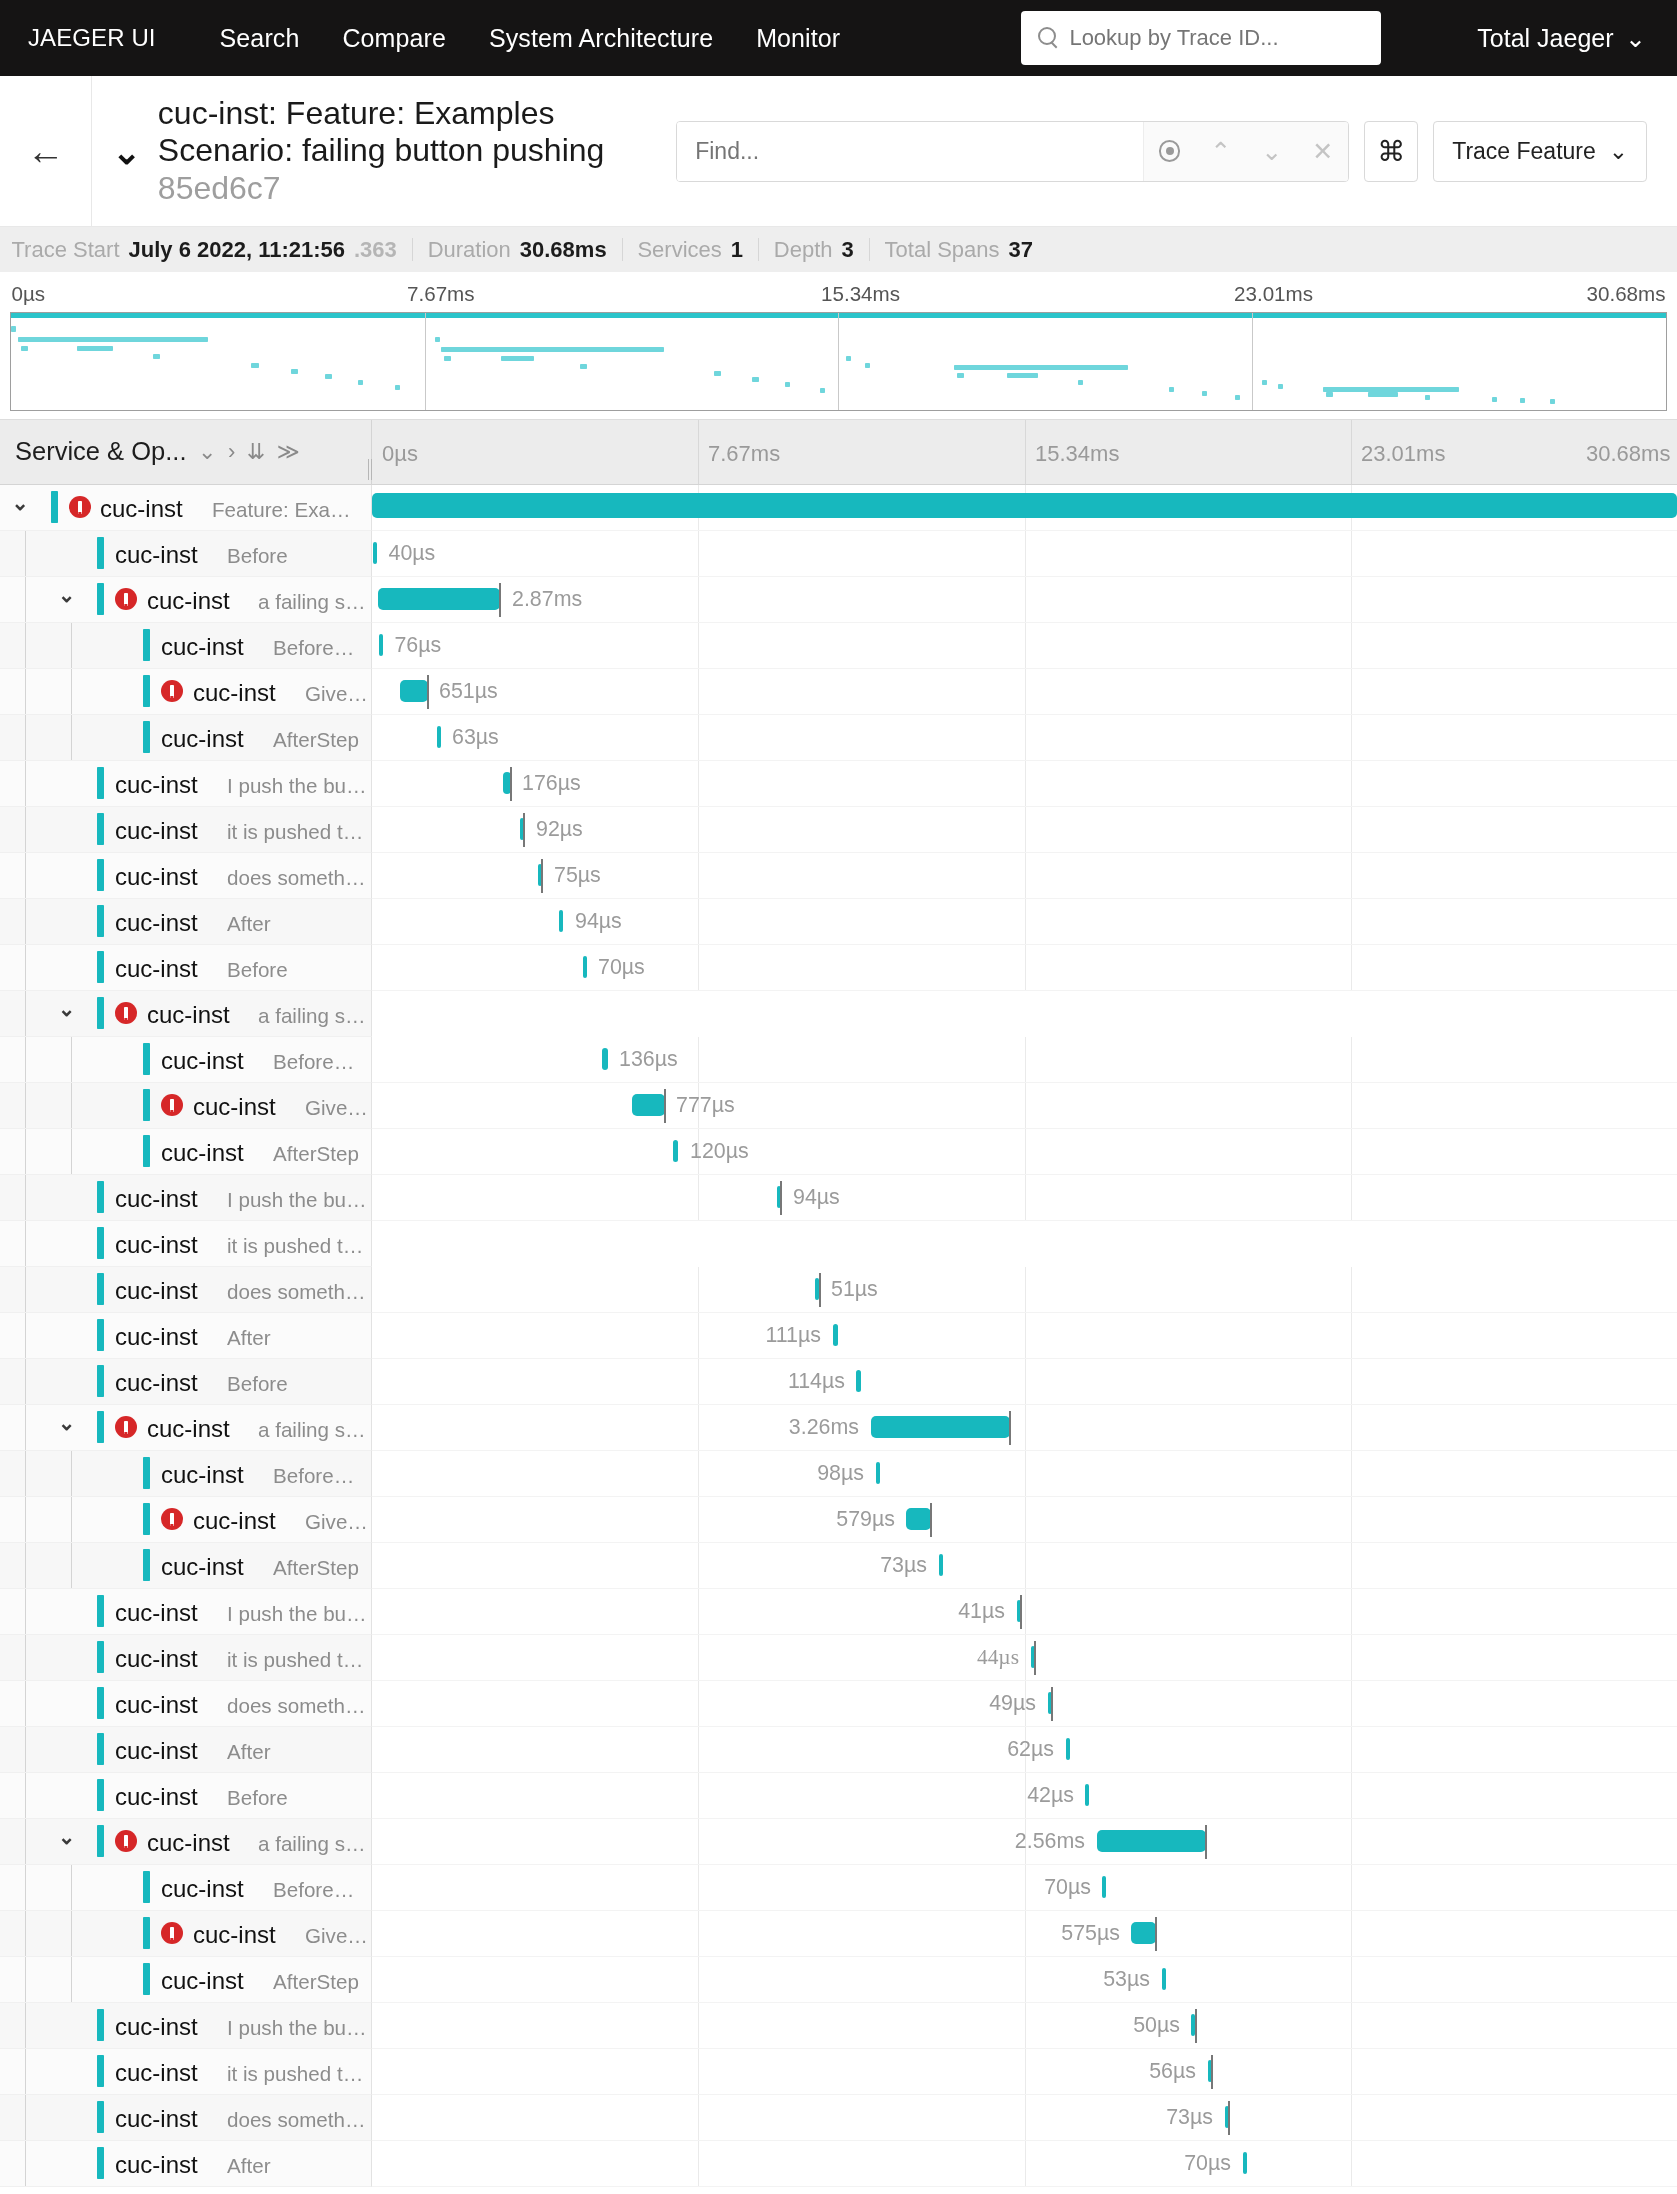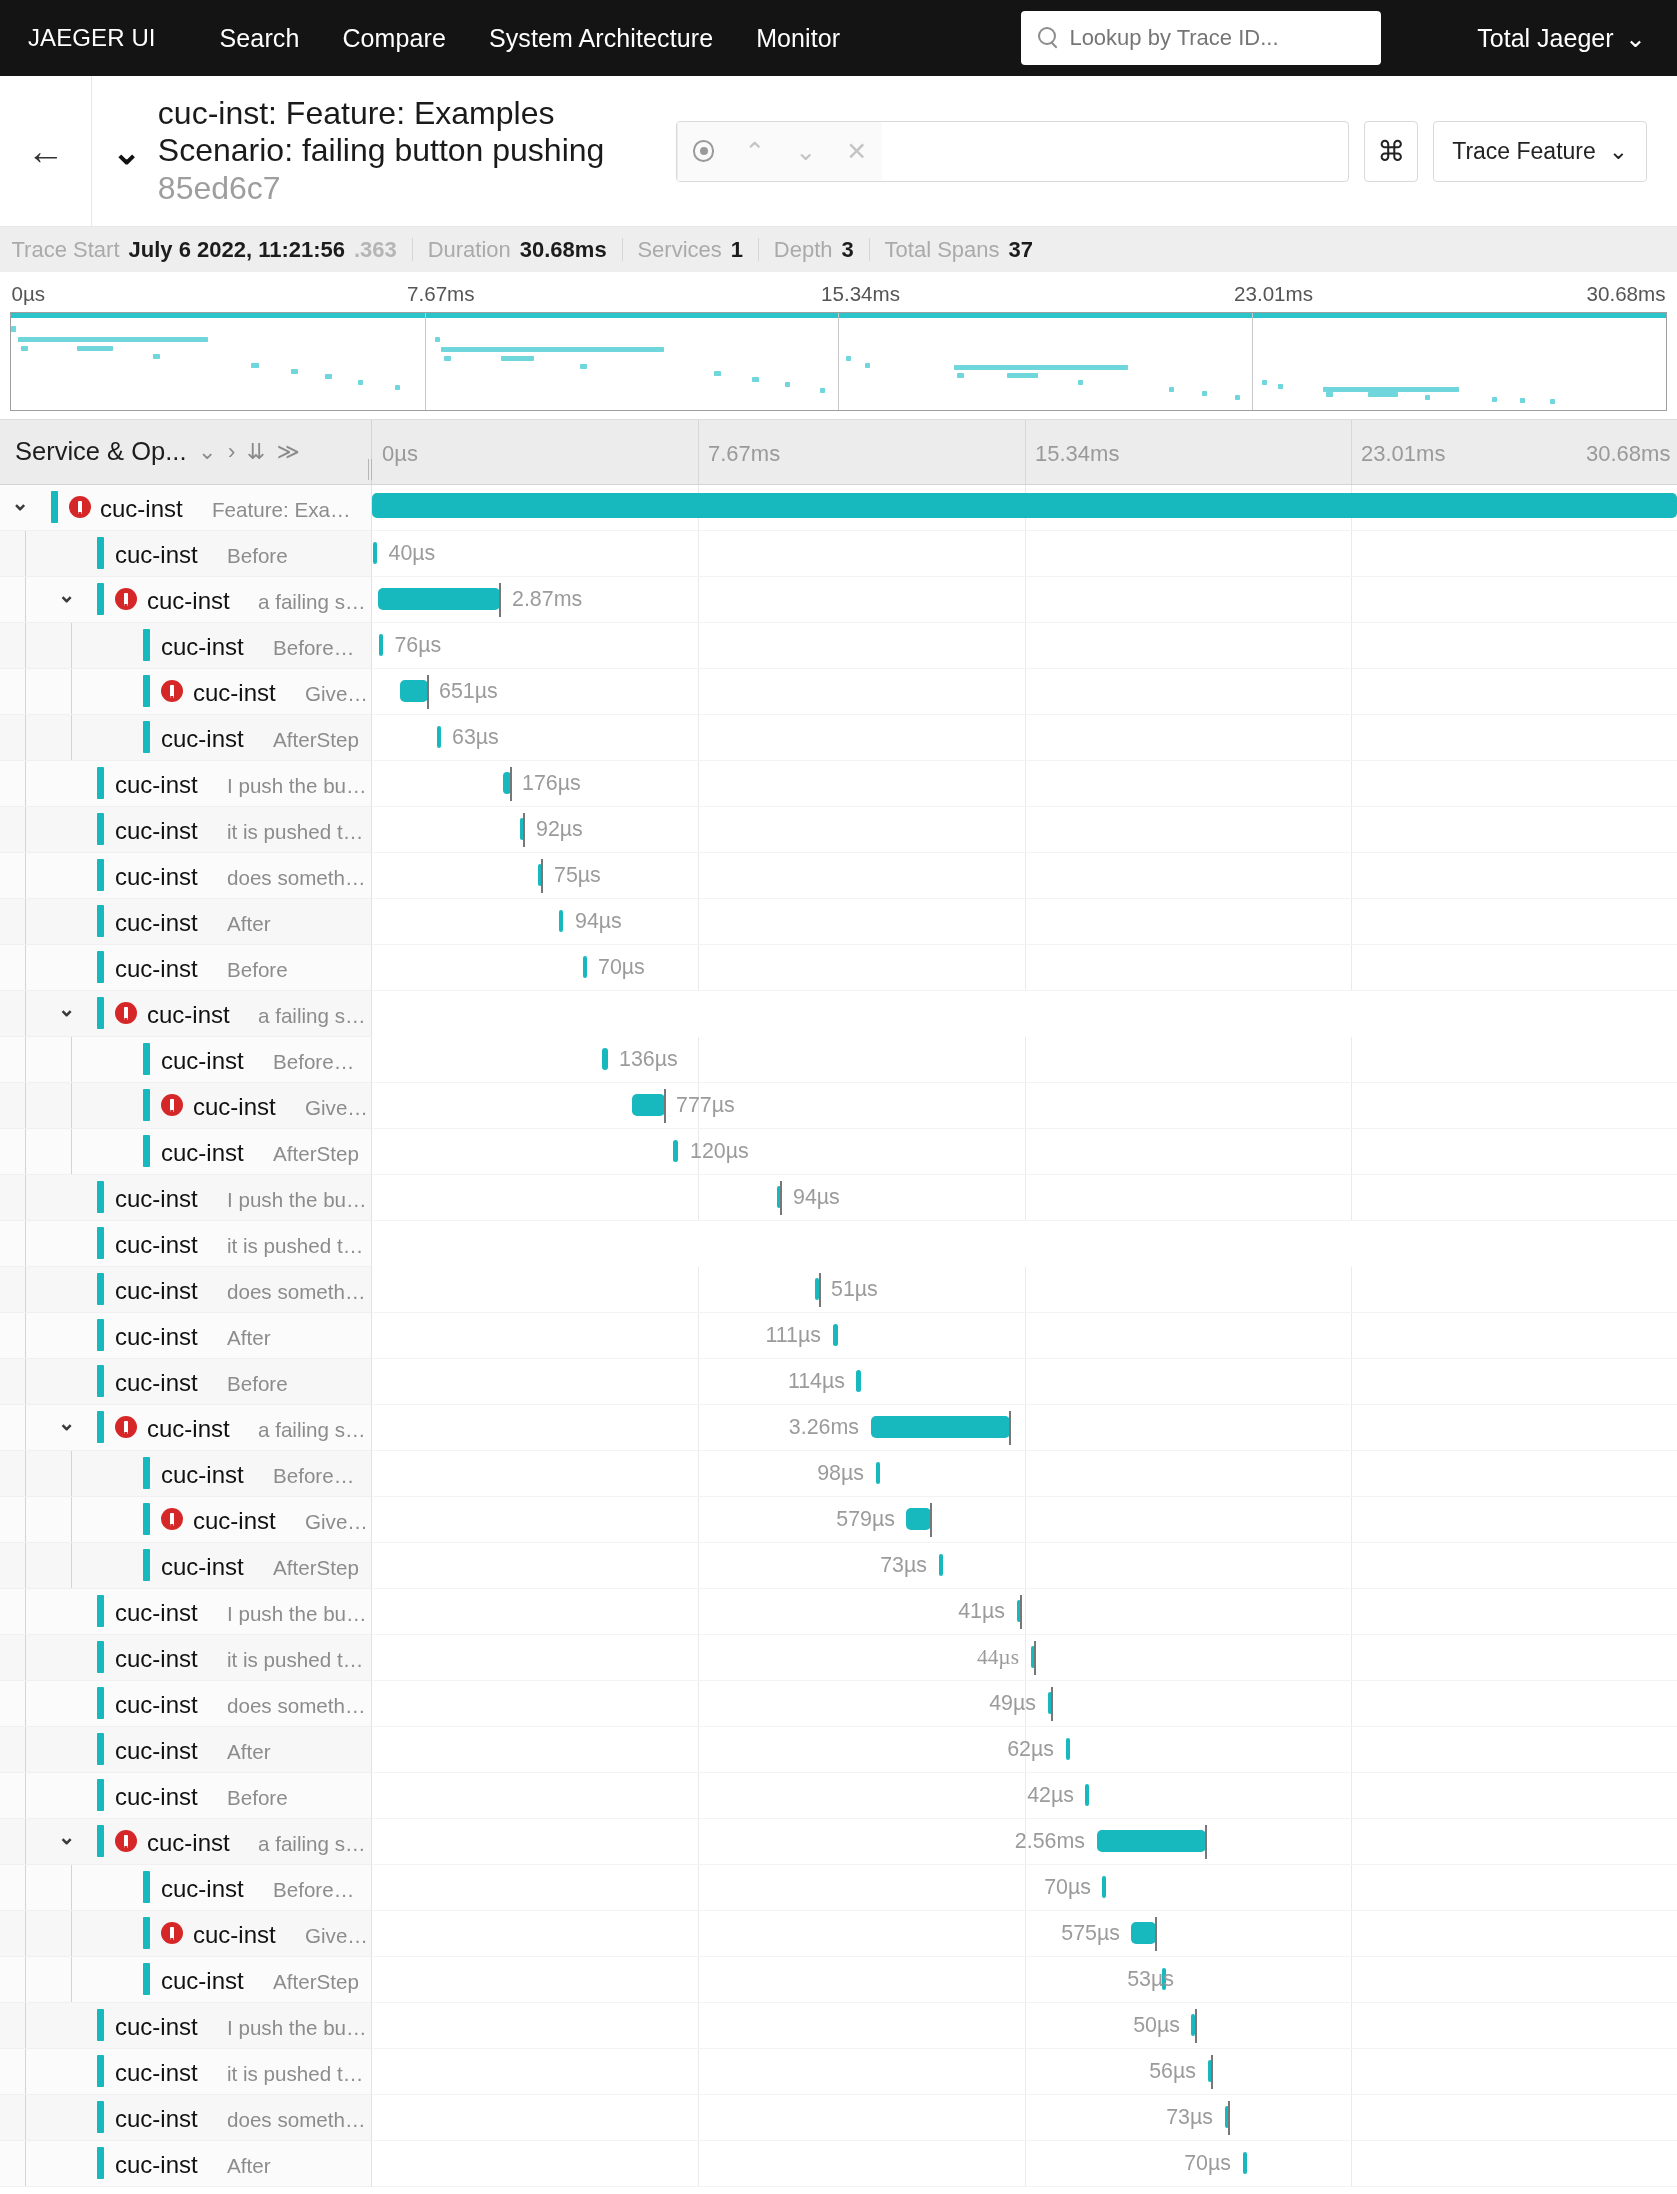--- a/index.html
+++ b/index.html
@@ -231,20 +231,21 @@
   </div>
   <div id="title-block">
     <span id="title-chevron">⌄</span>
     <div id="trace-title">
       <span>cuc-inst: Feature: Examples Scenario: failing button pushing</span>
       <span id="trace-id">85ed6c7</span>
     </div>
   </div>
   <div id="find-area">
     <div id="find-box">
+      <input id="find-input" placeholder="Find..." style="">
       <div id="find-tools">
         <div class="find-tool">
           <span id="focus-icon"></span>
         </div>
         <div class="find-tool">⌃</div>
         <div class="find-tool">⌄</div>
         <div class="find-tool">✕</div>
       </div>
     </div>
     <div id="cmd-btn">⌘</div>
@@ -886,21 +887,21 @@
         <div class="tree-guide" style="left: 71px;"></div>
         <div class="svc-bar" style="left: 143px;"></div>
         <span class="svc-name" style="left: 161px; top: 10px;">cuc-inst</span>
         <span class="op-name" style="left: 273px; top: 13px; max-width: 94px;">AfterStep</span>
       </div>
       <div class="row-right">
         <div class="grid-line" style="left: 326px;"></div>
         <div class="grid-line" style="left: 653px;"></div>
         <div class="grid-line" style="left: 979px;"></div>
         <div class="span-bar" style="left: 790px; width: 4.1px;"></div>
-        <div class="dur-label" style="left: 778px; transform: translateX(-100%); margin-left: 24px;">53µs</div>
+        <div class="dur-label" style="left: 778px; transform: translateX(-100%);">53µs</div>
       </div>
     </div>
     <div class="row">
       <div class="row-left">
         <div class="tree-guide" style="left: 25px;"></div>
         <div class="svc-bar" style="left: 97px;"></div>
         <span class="svc-name" style="left: 115px; top: 10px;">cuc-inst</span>
         <span class="op-name" style="left: 227px; top: 13px; max-width: 140px;">I push the button</span>
       </div>
       <div class="row-right">

